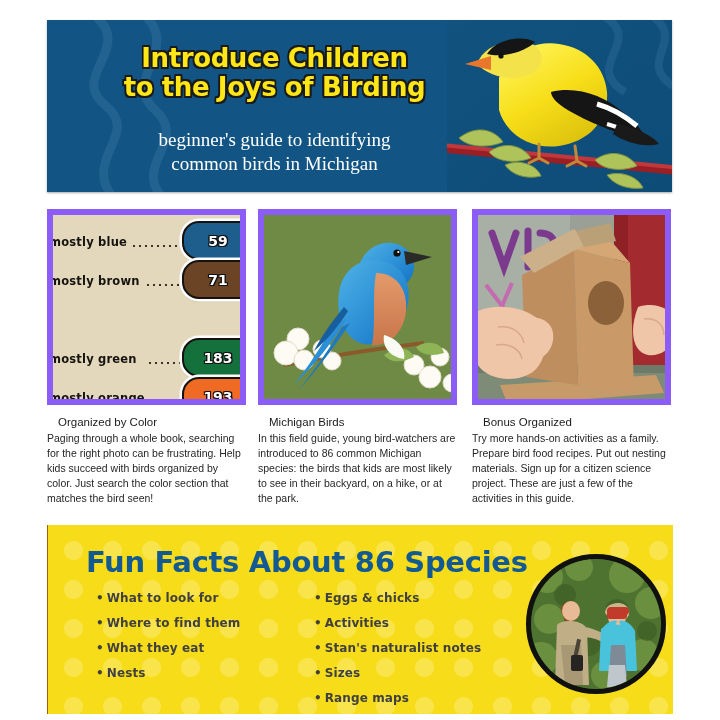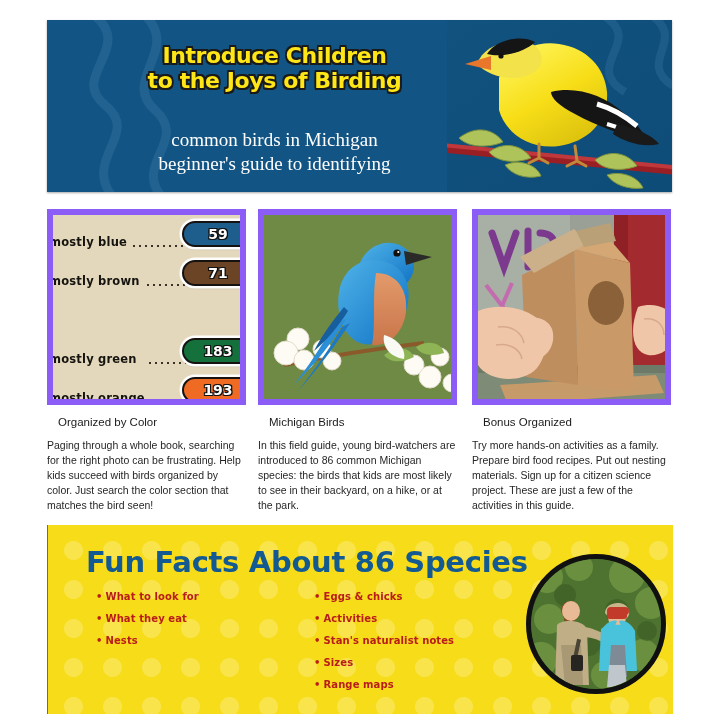--- a/index.html
+++ b/index.html
@@ -17,21 +17,21 @@
     box-shadow:0 1px 2px rgba(0,0,0,.35);
   }
   .hero-waves{position:absolute;inset:0;opacity:.55;}
   .hero-photo{
     position:absolute;right:0;top:0;width:225px;height:172px;overflow:hidden;
   }
   .hero-text{position:absolute;left:0;top:0;width:455px;height:172px;}
   .hero-title{
     position:absolute;left:0;top:24px;width:455px;text-align:center;
     font-family:"DejaVu Sans",sans-serif;
-    font-weight:bold;font-size:22px;line-height:1.12;
+    font-weight:bold;font-size:26px;line-height:1.12;
     letter-spacing:-.4px;
     color:#FFE617;
     text-shadow:
       -1.6px -1.6px 0 #1a1a1a, 1.6px -1.6px 0 #1a1a1a,
       -1.6px  1.6px 0 #1a1a1a, 1.6px  1.6px 0 #1a1a1a,
        0 -1.8px 0 #1a1a1a, 0 1.8px 0 #1a1a1a,
       -1.8px 0 0 #1a1a1a, 1.8px 0 0 #1a1a1a;
   }
   .hero-sub{
     position:absolute;left:0;top:108px;width:455px;text-align:center;
@@ -46,38 +46,38 @@
   .card.c2{left:211px;}
   .card.c3{left:425px;}
   .card-img{
     position:relative;width:199px;height:196px;overflow:hidden;
     background:#ddd;border:6px solid #8b5cf6;box-sizing:border-box;
   }
   .card-title{
     margin-top:10px;font-size:11.5px;color:#1b1b1b;line-height:1.25;margin-left:11px;
   }
   .card-body{
-    margin-top:9px;font-size:10.5px;color:#262626;line-height:1.42;
+    margin-top:2px;font-size:10.5px;color:#262626;line-height:1.42;
   }
 
   
   .chart{position:absolute;inset:0;background:#E3D8BB;}
   .chart-row{position:absolute;left:0;width:199px;height:39px;}
   .chart-label{
     position:absolute;left:-4px;top:16px;
     font-family:"DejaVu Sans",sans-serif;font-weight:bold;
     font-size:11.5px;color:#15130f;white-space:nowrap;letter-spacing:.2px;
   }
   .chart-dots{
     position:absolute;left:78px;top:26px;width:60px;height:2px;
     background-image:radial-gradient(circle,#3a3127 0 .9px,transparent 1px);
     background-size:6px 2px;
   }
   .chart-pill{
-    position:absolute;right:-16px;top:2px;width:86px;height:26px;
+    position:absolute;right:-16px;top:2px;width:86px;height:39px;
     border-radius:17px;border:2px solid #151210;
     box-shadow:0 0 0 2.5px #fdfdfd, 0 2px 2px rgba(0,0,0,.35);
     display:flex;align-items:center;justify-content:center;
     box-sizing:border-box;
   }
   .chart-pill span{
     font-family:"DejaVu Sans",sans-serif;font-weight:bold;font-size:14px;
     color:#ffffff;
     text-shadow:-1.2px -1.2px 0 #131313,1.2px -1.2px 0 #131313,
                 -1.2px 1.2px 0 #131313,1.2px 1.2px 0 #131313;
@@ -104,22 +104,22 @@
   .facts-title{
     position:absolute;left:38px;top:20px;
     font-family:"DejaVu Sans",sans-serif;font-weight:bold;font-size:29px;
     color:#135A93;letter-spacing:-.3px;
   }
   .facts-cols{position:absolute;left:48px;top:66px;width:470px;}
   .facts-col{position:absolute;top:0;}
   .facts-col.left{left:0;width:195px;}
   .facts-col.right{left:218px;width:250px;}
   .fact-item{
-    font-family:"DejaVu Sans",sans-serif;font-weight:bold;font-size:10px;
-    color:#b91c1c;margin-bottom:11px;white-space:nowrap;letter-spacing:.1px;
+    font-family:"DejaVu Sans",sans-serif;font-weight:bold;font-size:12px;
+    color:#404040;margin-bottom:11px;white-space:nowrap;letter-spacing:.1px;
   }
   .fact-item .b{margin-right:3px;}
   .facts-photo{
     position:absolute;left:478px;top:29px;width:140px;height:140px;
     border-radius:50%;border:5px solid #101010;overflow:hidden;
     box-sizing:border-box;background:#3d5a22;
   }
 </style>
 </head>
 <body>
@@ -189,22 +189,22 @@
         </g>
       </svg>
     </div>
 
     <div class="hero-text">
       <div class="hero-title">
         <div>Introduce Children</div>
         <div>to the Joys of Birding</div>
       </div>
       <div class="hero-sub">
+        <div>beginner's guide to identifying</div>
         <div>common birds in Michigan</div>
-        <div>beginner's guide to identifying</div>
       </div>
     </div>
   </div>
 
   <div class="cards">
 
     <div class="card c1">
       <div class="card-img">
         <div class="chart">
 
@@ -359,20 +359,23 @@
 
   <div class="facts">
     <div class="dots"></div>
 
     <div class="facts-title">Fun Facts About 86 Species</div>
 
     <div class="facts-cols">
       <div class="facts-col left">
         <div class="fact-item">
           <span class="b">•</span><span>What to look for</span>
+        </div>
+        <div class="fact-item">
+          <span class="b">•</span><span>Where to find them</span>
         </div>
         <div class="fact-item">
           <span class="b">•</span><span>What they eat</span>
         </div>
         <div class="fact-item">
           <span class="b">•</span><span>Nests</span>
         </div>
       </div>
 
       <div class="facts-col right">

